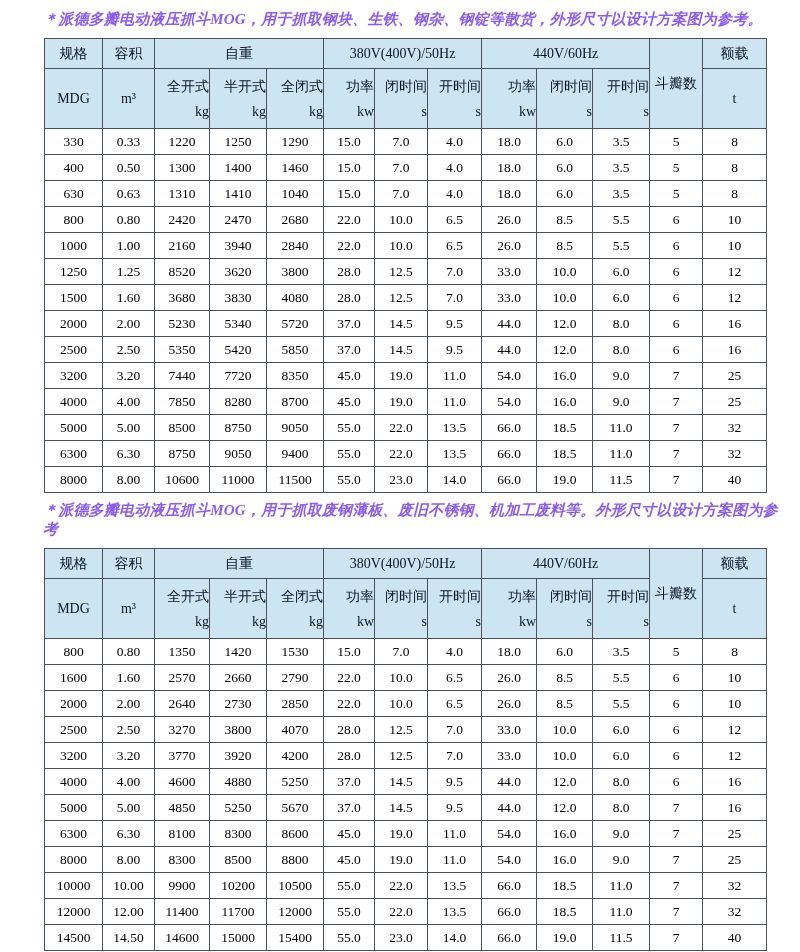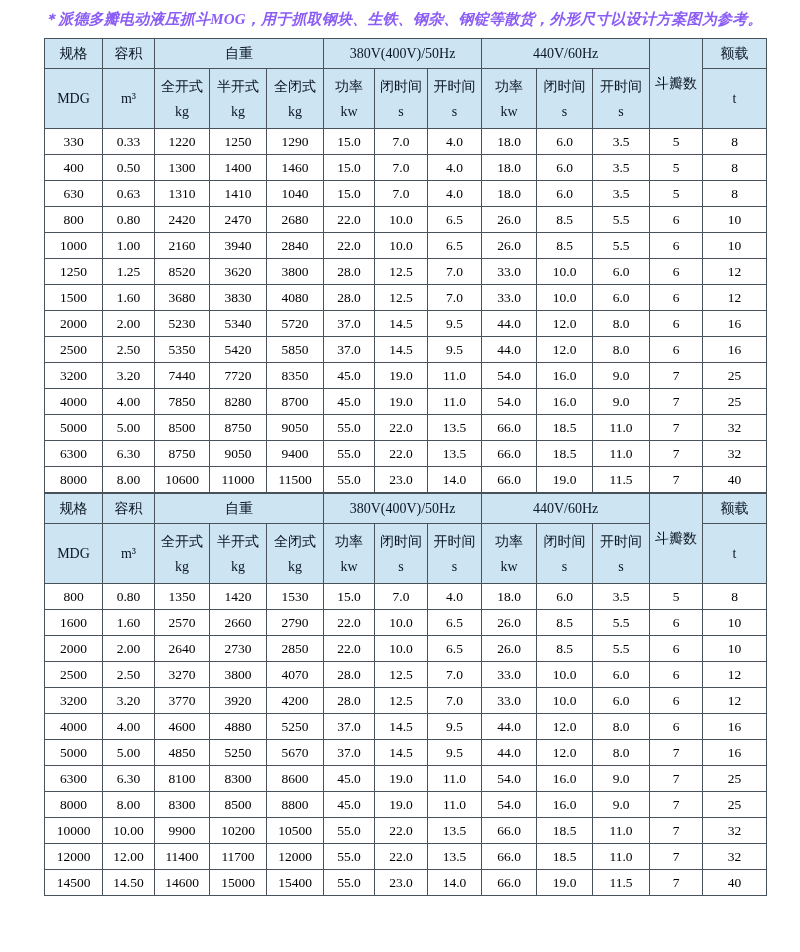--- a/index.html
+++ b/index.html
@@ -44,21 +44,21 @@
   }
   table.spec thead tr.group-row th{height:30px;}
   table.spec thead tr.unit-row th{height:60px;line-height:25px;}
   table.spec thead th.rowspan2{height:90px;}
   table.spec td{
     height:26px;
     font-size:13.5px;
     color:#000;
     font-family:"Liberation Serif","DejaVu Serif",serif;
   }
-  .hdr-line{display:block;line-height:25px;}
+  .hdr-line{display:block;line-height:25px;text-align:right;}
 </style>
 </head>
 <body>
 
 <div class="page">
 
   <div class="section-title">＊派德多瓣电动液压抓斗MOG，用于抓取钢块、生铁、钢杂、钢锭等散货，外形尺寸以设计方案图为参考。</div>
 
   <table class="spec">
     <colgroup>
@@ -335,20 +335,21 @@
           <td>14.0</td>
           <td>66.0</td>
           <td>19.0</td>
           <td>11.5</td>
           <td>7</td>
           <td>40</td>
         </tr>
       </tbody>
   </table>
 
+  <div class="section-title">＊派德多瓣电动液压抓斗MOG，用于抓取废钢薄板、废旧不锈钢、机加工废料等。外形尺寸以设计方案图为参考</div>
 
   <table class="spec">
     <colgroup>
       <col style="width:58px">
         <col style="width:52px">
         <col style="width:55px">
       <col style="width:57px">
         <col style="width:57px">
         <col style="width:51px">
       <col style="width:53px">

